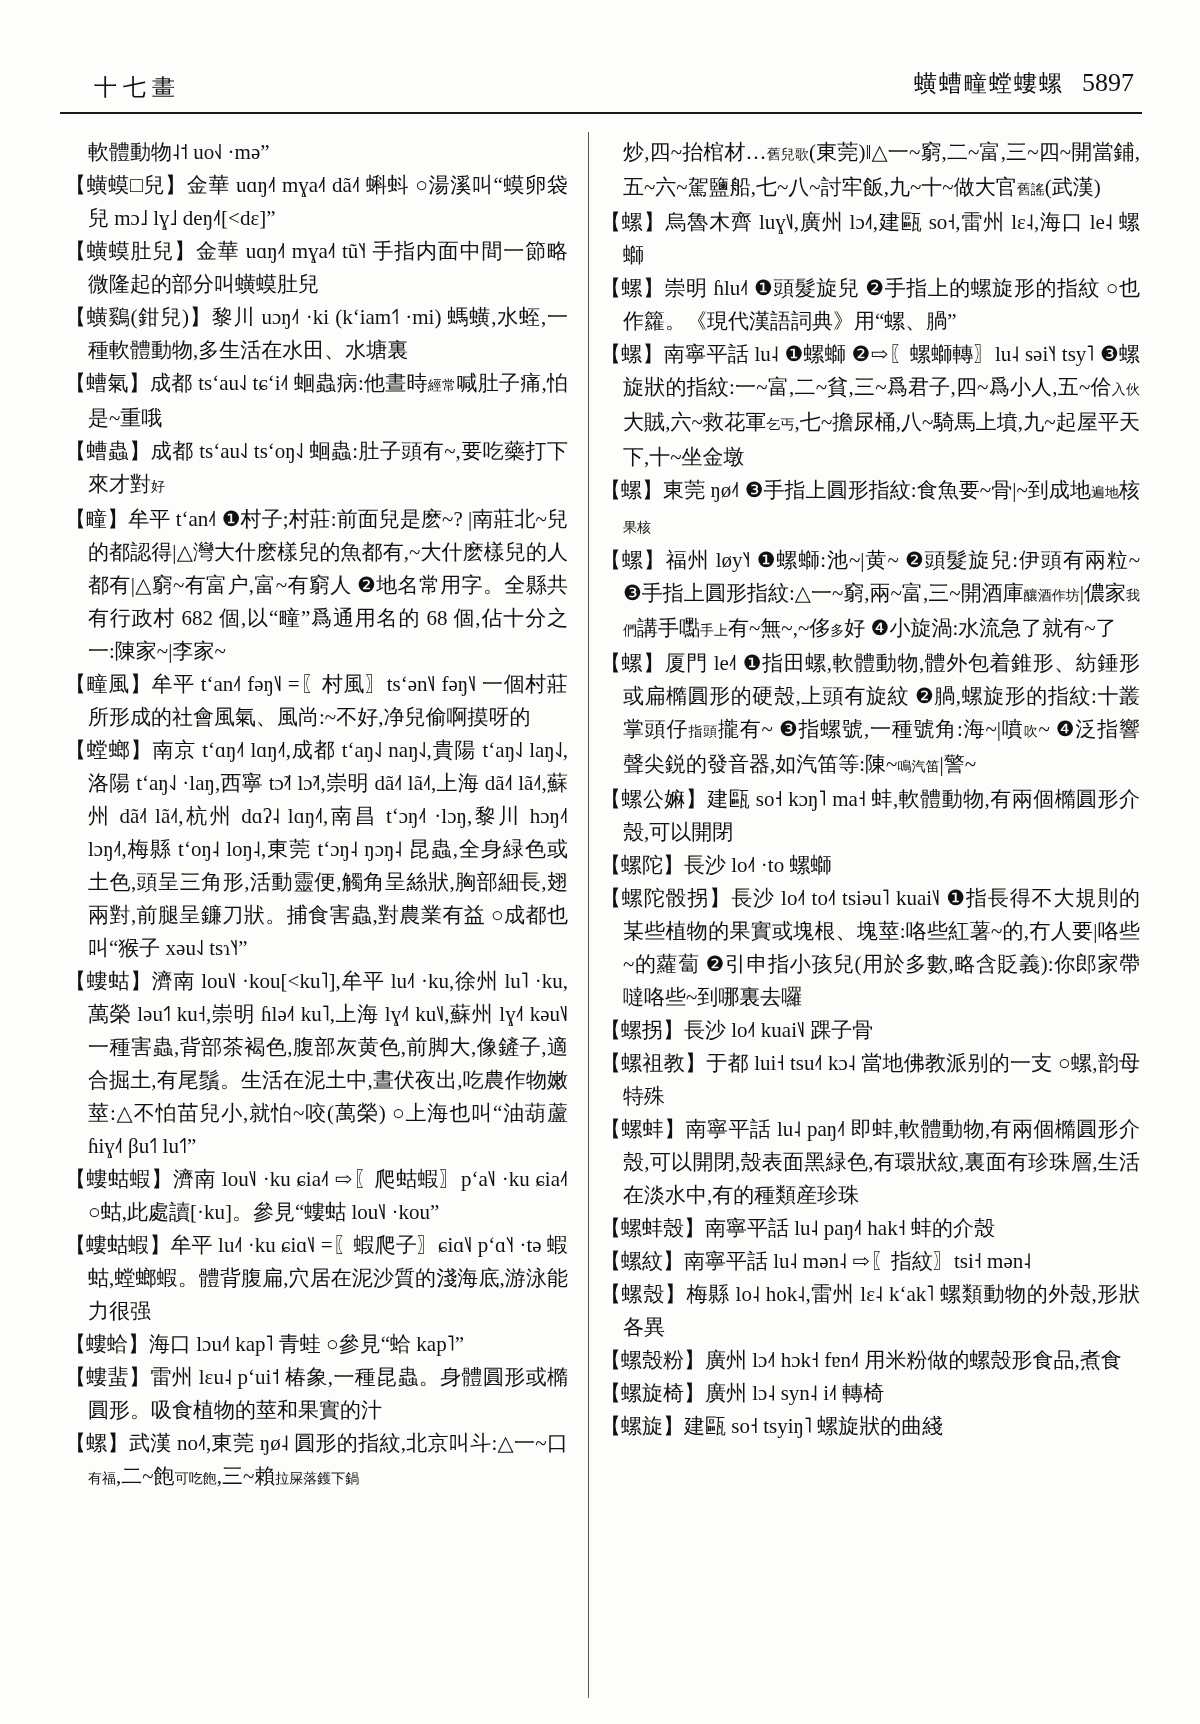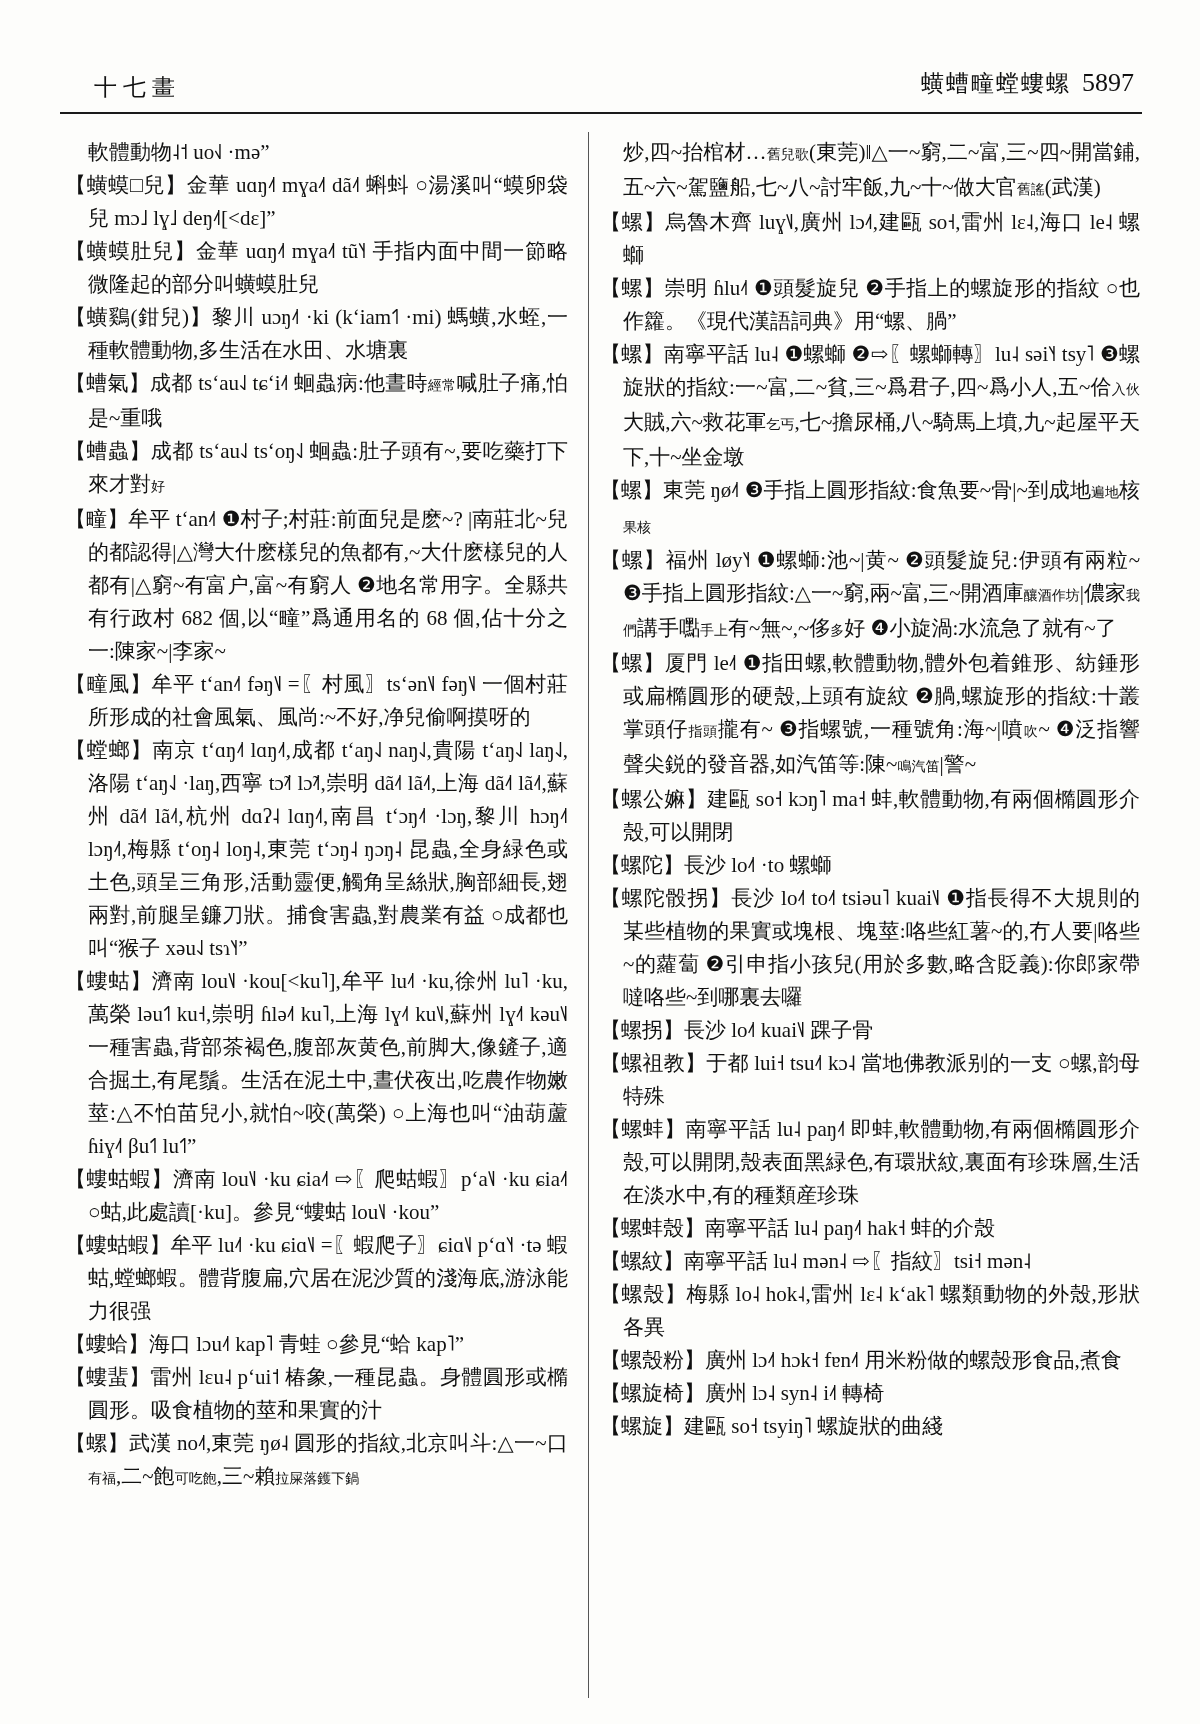--- a/index.html
+++ b/index.html
@@ -11,21 +11,21 @@
     position:relative;
     overflow:hidden;
   }
   .page-header-left{
     position:absolute;left:94px;top:72px;
     font-size:23px;letter-spacing:6px;
   }
   .page-header-right{
     position:absolute;right:66px;top:68px;
     font-size:23px;letter-spacing:2px;
-    display:flex;align-items:baseline;gap:11px;
+    display:flex;align-items:baseline;gap:18px;
   }
   .page-number{font-size:26px;letter-spacing:0;text-align:center;}
   .header-rule{
     position:absolute;left:60px;right:58px;top:112px;
     border-top:2px solid #1a1a1a;
   }
   .column-divider{
     position:absolute;left:588px;top:132px;height:1566px;
     border-left:1.5px solid #555;
   }

